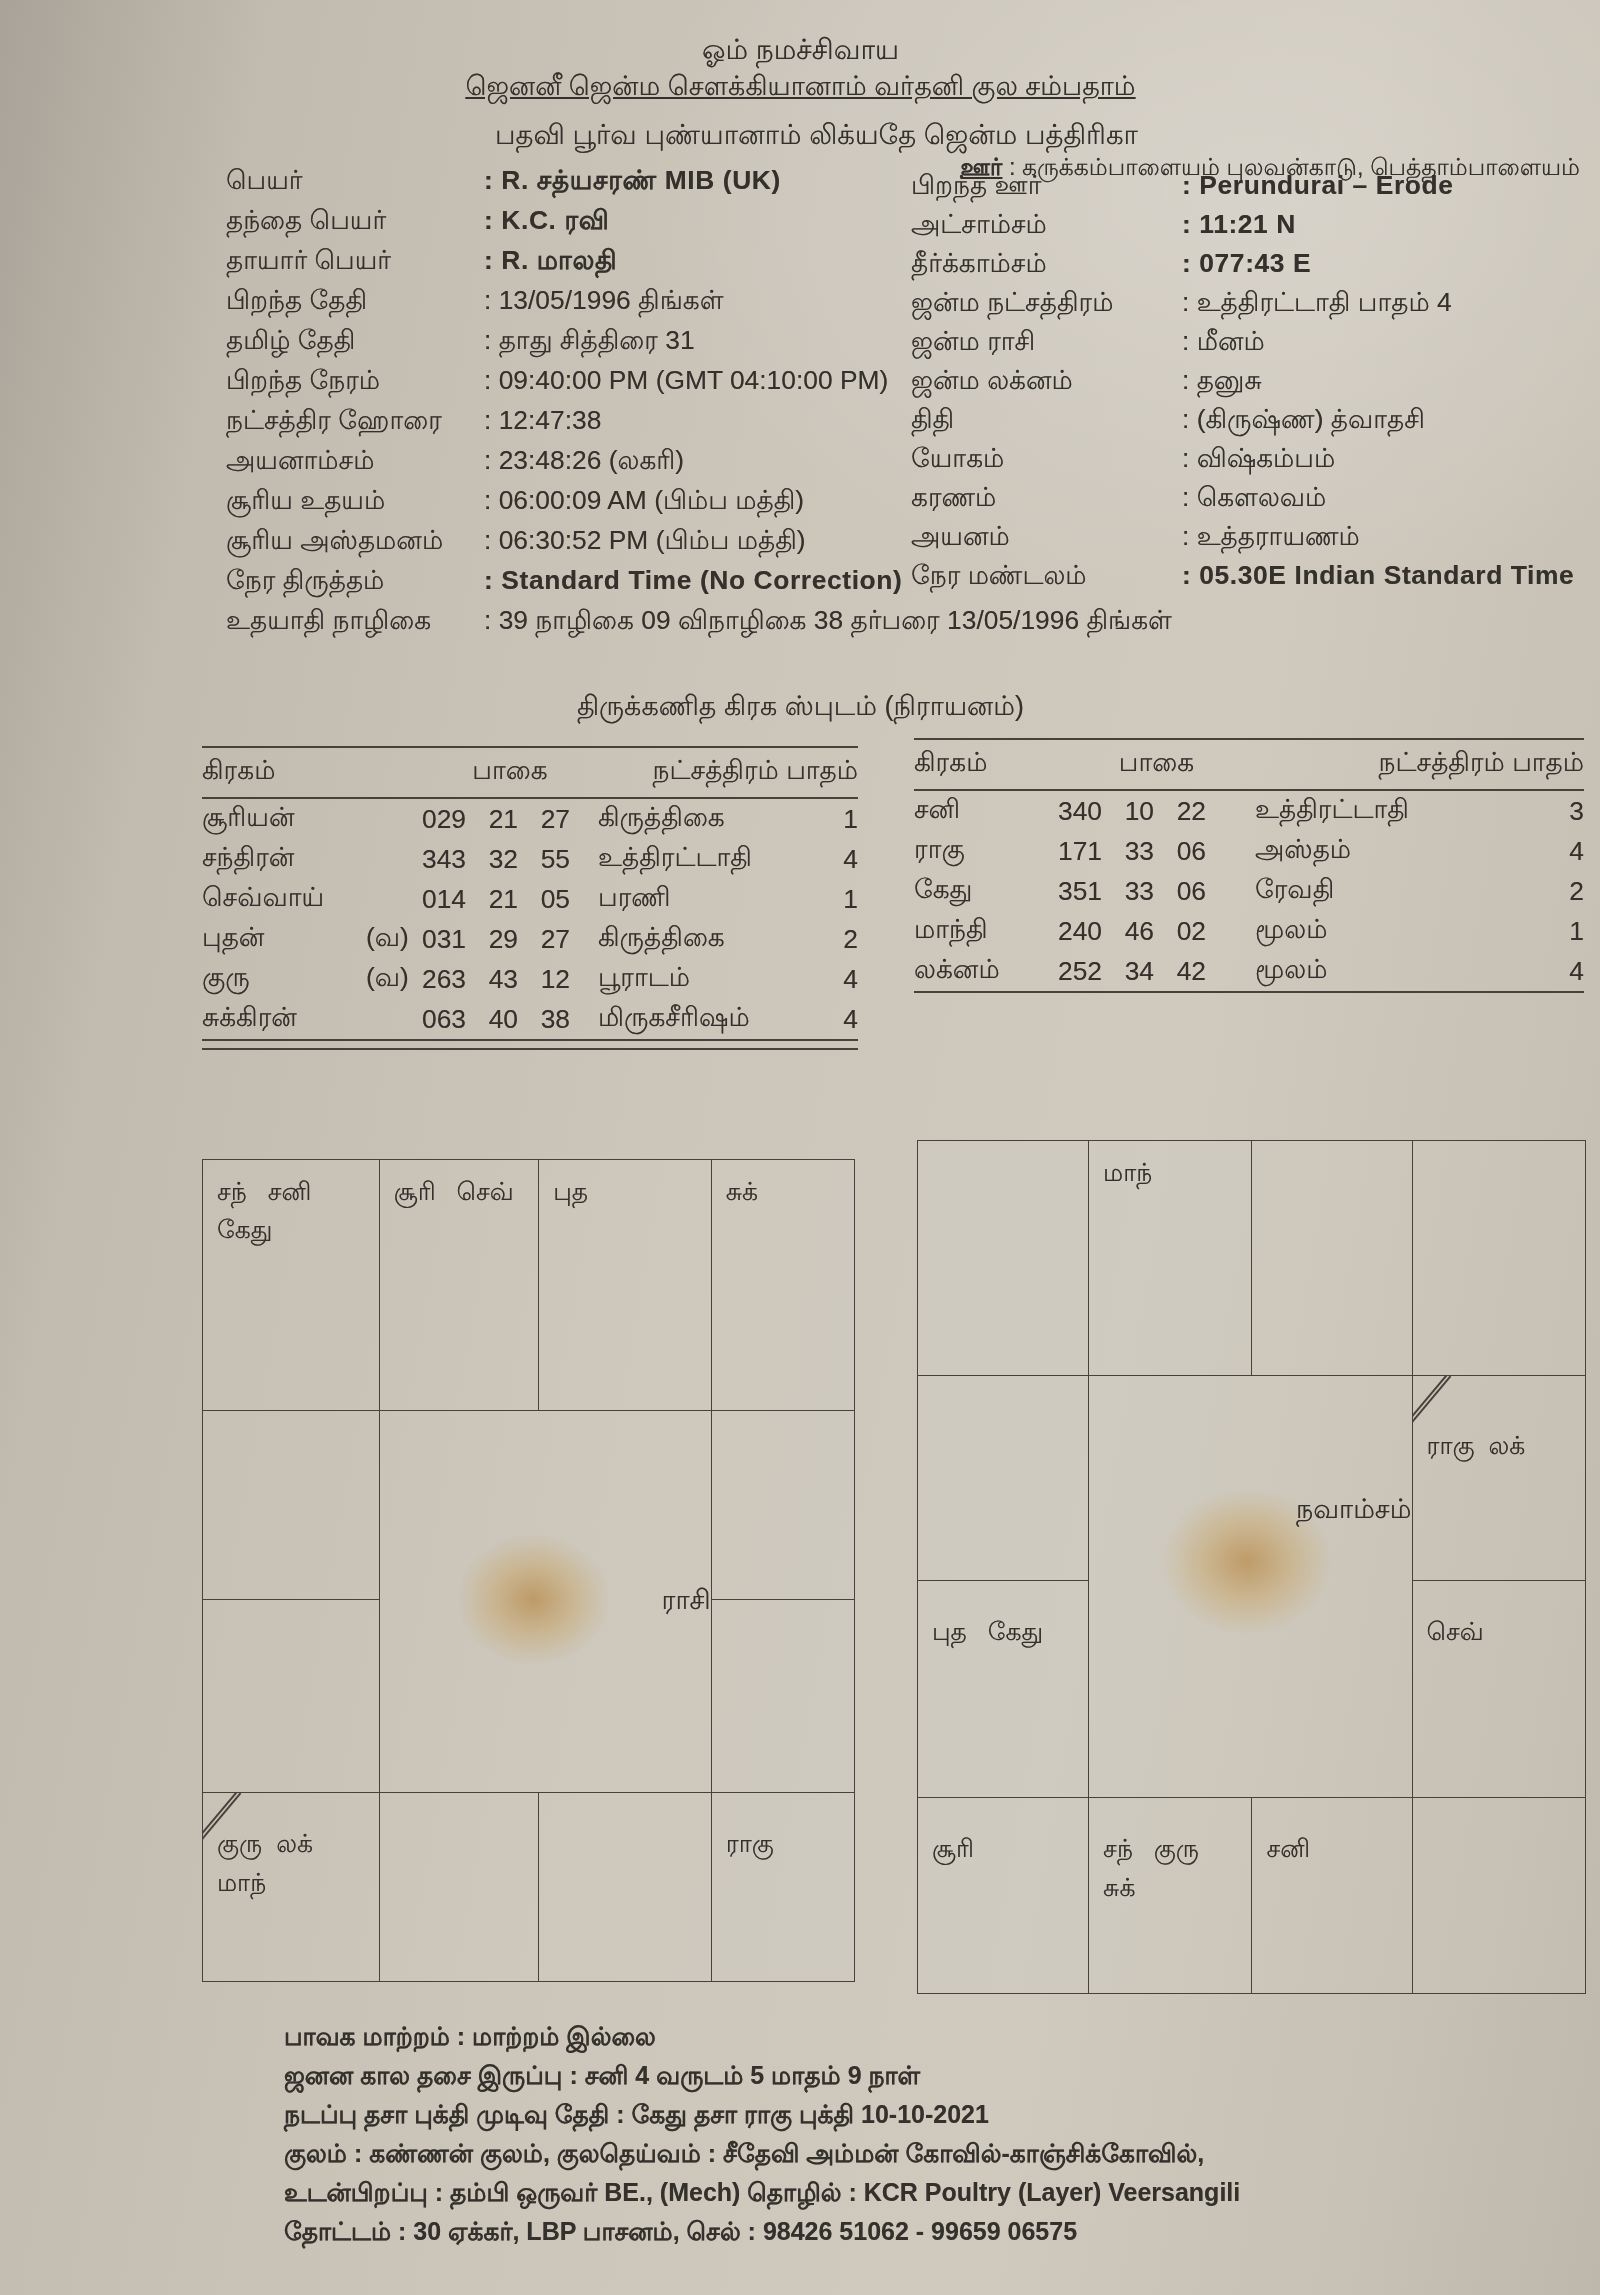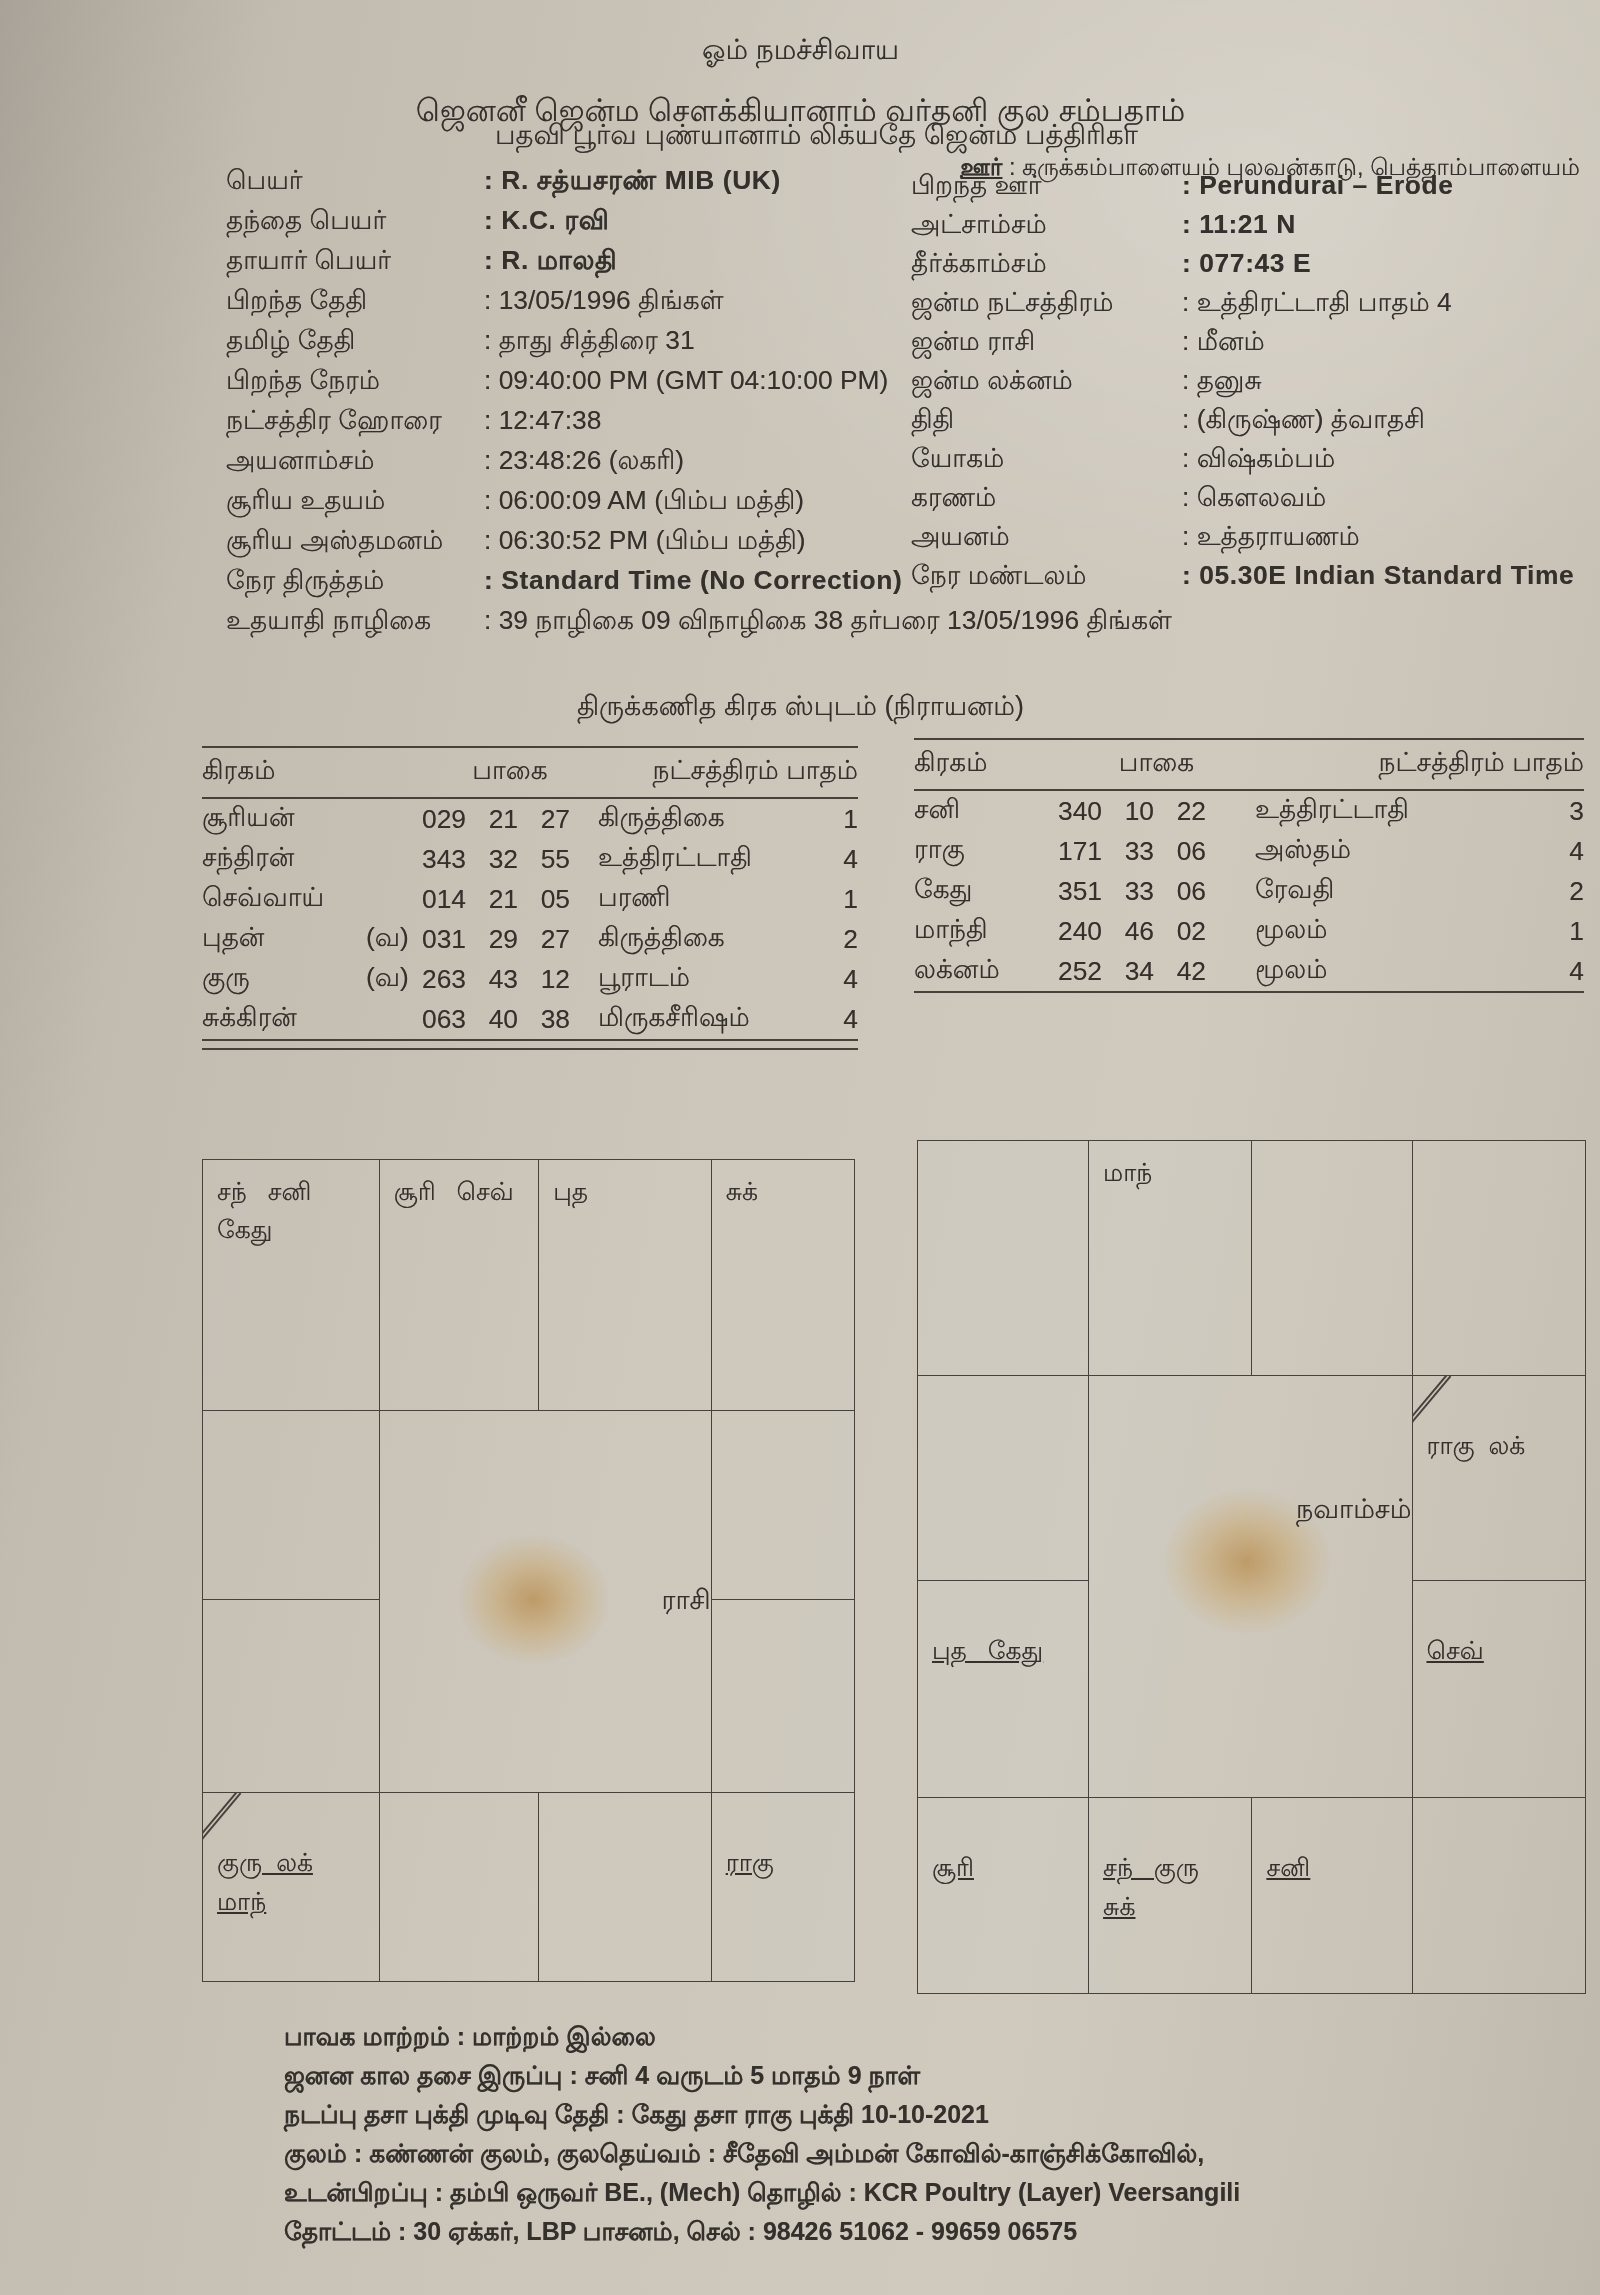--- a/index.html
+++ b/index.html
@@ -8,21 +8,21 @@
     background:
       radial-gradient(ellipse 1056px 704px at 78% 8%, rgba(255,255,252,0.20), transparent 60%),
       linear-gradient(100deg,#a8a298 0%,#c2bcb0 14%,#cbc5ba 42%,#cfc9be 68%,#c7c1b5 88%,#beb8ac 100%);
     font-family:"Liberation Sans","DejaVu Sans",sans-serif;
     color:#34312c;
   }
   .ink{color:#34312c;text-shadow:0 0 0.6px rgba(52,49,44,0.45);}
   
   .hdr{position:absolute;left:0;width:100%;text-align:center;white-space:nowrap;}
   .hdr1{top:34px;font-size:28px;}
-  .hdr2{top:93px;font-size:31px;}
+  .hdr2{top:71px;font-size:27px;text-decoration:underline;}
   .hdr3{top:119px;font-size:27.6px;padding-left:16px;}
   .village{position:absolute;top:154px;right:21px;font-size:23.5px;white-space:nowrap;}
   .village-label{text-decoration:underline;font-weight:bold;}
   
   .dcol{position:absolute;display:flex;flex-direction:column;}
   .dcol-left{left:226px;top:165px;width:698px;}
   .dcol-right{left:911px;top:170px;width:687px;}
   .drow{display:flex;align-items:flex-start;}
   .dcol-left .drow{height:40px;}
   .dcol-right .drow{height:39px;}
@@ -61,21 +61,21 @@
   .cell.r1{border-top:none;}
   .center-cell{position:relative;border-left:1.2px solid #45413b;border-top:1.2px solid #45413b;
     display:flex;align-items:center;justify-content:flex-end;box-sizing:border-box;}
   .chart-title{position:relative;font-size:27px;z-index:2;}
   .stain{position:absolute;z-index:1;border-radius:50%;
     background:radial-gradient(ellipse at center,rgba(176,112,20,0.50) 0%,rgba(196,143,52,0.30) 38%,rgba(205,170,100,0.14) 62%,rgba(205,170,100,0) 75%);
     filter:blur(1.2px);}
   .stain-rasi{width:147px;height:126px;left:50%;top:50%;transform:translate(-58%,-52%);}
   .stain-nav{width:164px;height:141px;left:50%;top:50%;transform:translate(-52%,-68%);}
   .nav-center .chart-title{transform:translateY(-76px);}
-  .pad-top-md{padding-top:50px;text-decoration:underline;}
+  .pad-top-md{padding-top:31px;}
   .pad-top-lg{padding-top:50px;}
   .lagna-mark{position:absolute;top:0;left:0;width:65px;height:65px;overflow:hidden;pointer-events:none;}
   .lagna-mark i{position:absolute;display:block;width:70px;height:1.8px;background:#45413b;transform:rotate(-50deg);}
   .lagna-mark i:nth-child(1){top:17.6px;left:-17.6px;}
   .lagna-mark i:nth-child(2){top:26px;left:-20px;}
   
   .footer{position:absolute;left:284px;top:2017px;width:1291px;font-weight:bold;}
   .fline{font-size:25px;line-height:39px;white-space:nowrap;}
 </style>
 </head>

